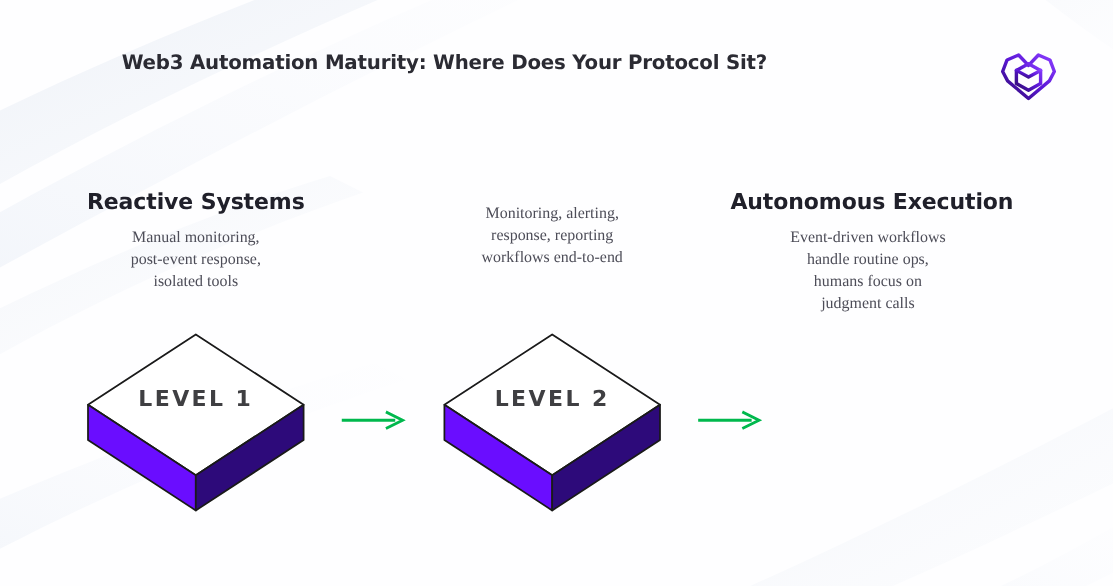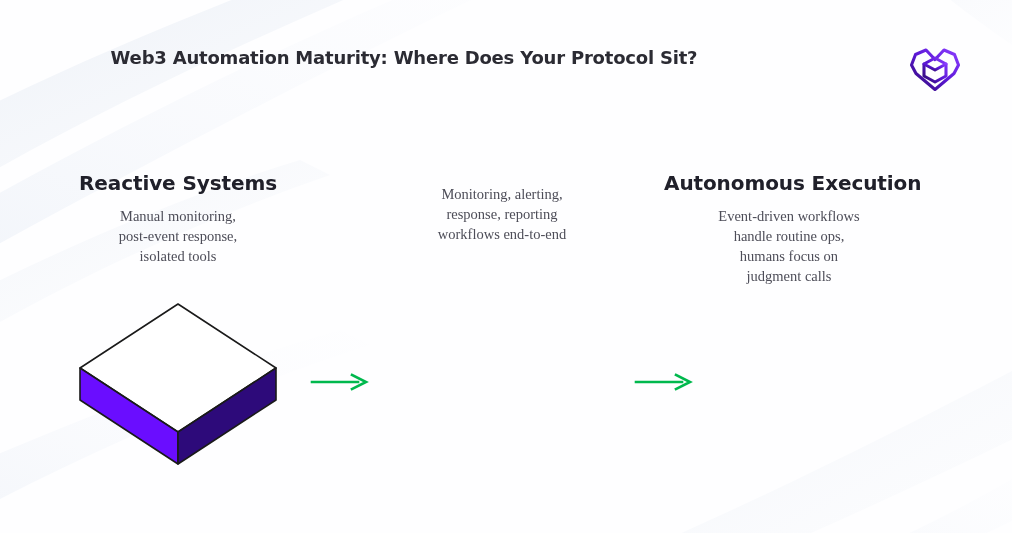--- a/index.html
+++ b/index.html
@@ -171,33 +171,42 @@
 post-event response,
 isolated tools</div>
   </div>
 
   <div class="box box-1">
     <svg width="208" height="172" viewBox="0 0 208 172">
       <polygon points="104,6 202,70 104,134 6,70" fill="#ffffff" stroke="#1a1a1a" stroke-width="1.6" stroke-linejoin="round"></polygon>
       <polygon points="6,70 104,134 104,166 6,102" fill="#6a0dff" stroke="#1a1a1a" stroke-width="1.6" stroke-linejoin="round"></polygon>
       <polygon points="104,134 202,70 202,102 104,166" fill="#2d0a7a" stroke="#1a1a1a" stroke-width="1.6" stroke-linejoin="round"></polygon>
     </svg>
+    <div class="box-label">LEVEL 1</div>
   </div>
 
   <svg class="arrow arrow-1" viewBox="0 0 60 22">
     <path d="M 2 11 L 48 11" stroke="#00b84d" stroke-width="2.6" stroke-linecap="square" fill="none"></path>
     <path d="M 42 4 L 56 11 L 42 18" stroke="#00b84d" stroke-width="2.6" fill="none" stroke-linecap="square" stroke-linejoin="miter"></path>
   </svg>
 
   <div class="col col-2">
     <div class="col-desc">Monitoring, alerting,
 response, reporting
 workflows end-to-end</div>
   </div>
 
+  <div class="box box-2">
+    <svg width="208" height="172" viewBox="0 0 208 172">
+      <polygon points="104,6 202,70 104,134 6,70" fill="#ffffff" stroke="#1a1a1a" stroke-width="1.6" stroke-linejoin="round"></polygon>
+      <polygon points="6,70 104,134 104,166 6,102" fill="#6a0dff" stroke="#1a1a1a" stroke-width="1.6" stroke-linejoin="round"></polygon>
+      <polygon points="104,134 202,70 202,102 104,166" fill="#2d0a7a" stroke="#1a1a1a" stroke-width="1.6" stroke-linejoin="round"></polygon>
+    </svg>
+    <div class="box-label">LEVEL 2</div>
+  </div>
 
   <svg class="arrow arrow-2" viewBox="0 0 60 22">
     <path d="M 2 11 L 48 11" stroke="#00b84d" stroke-width="2.6" stroke-linecap="square" fill="none"></path>
     <path d="M 42 4 L 56 11 L 42 18" stroke="#00b84d" stroke-width="2.6" fill="none" stroke-linecap="square" stroke-linejoin="miter"></path>
   </svg>
 
   <div class="col col-3">
     <div class="col-heading">Autonomous Execution</div>
     <div class="col-desc">Event-driven workflows
 handle routine ops,

